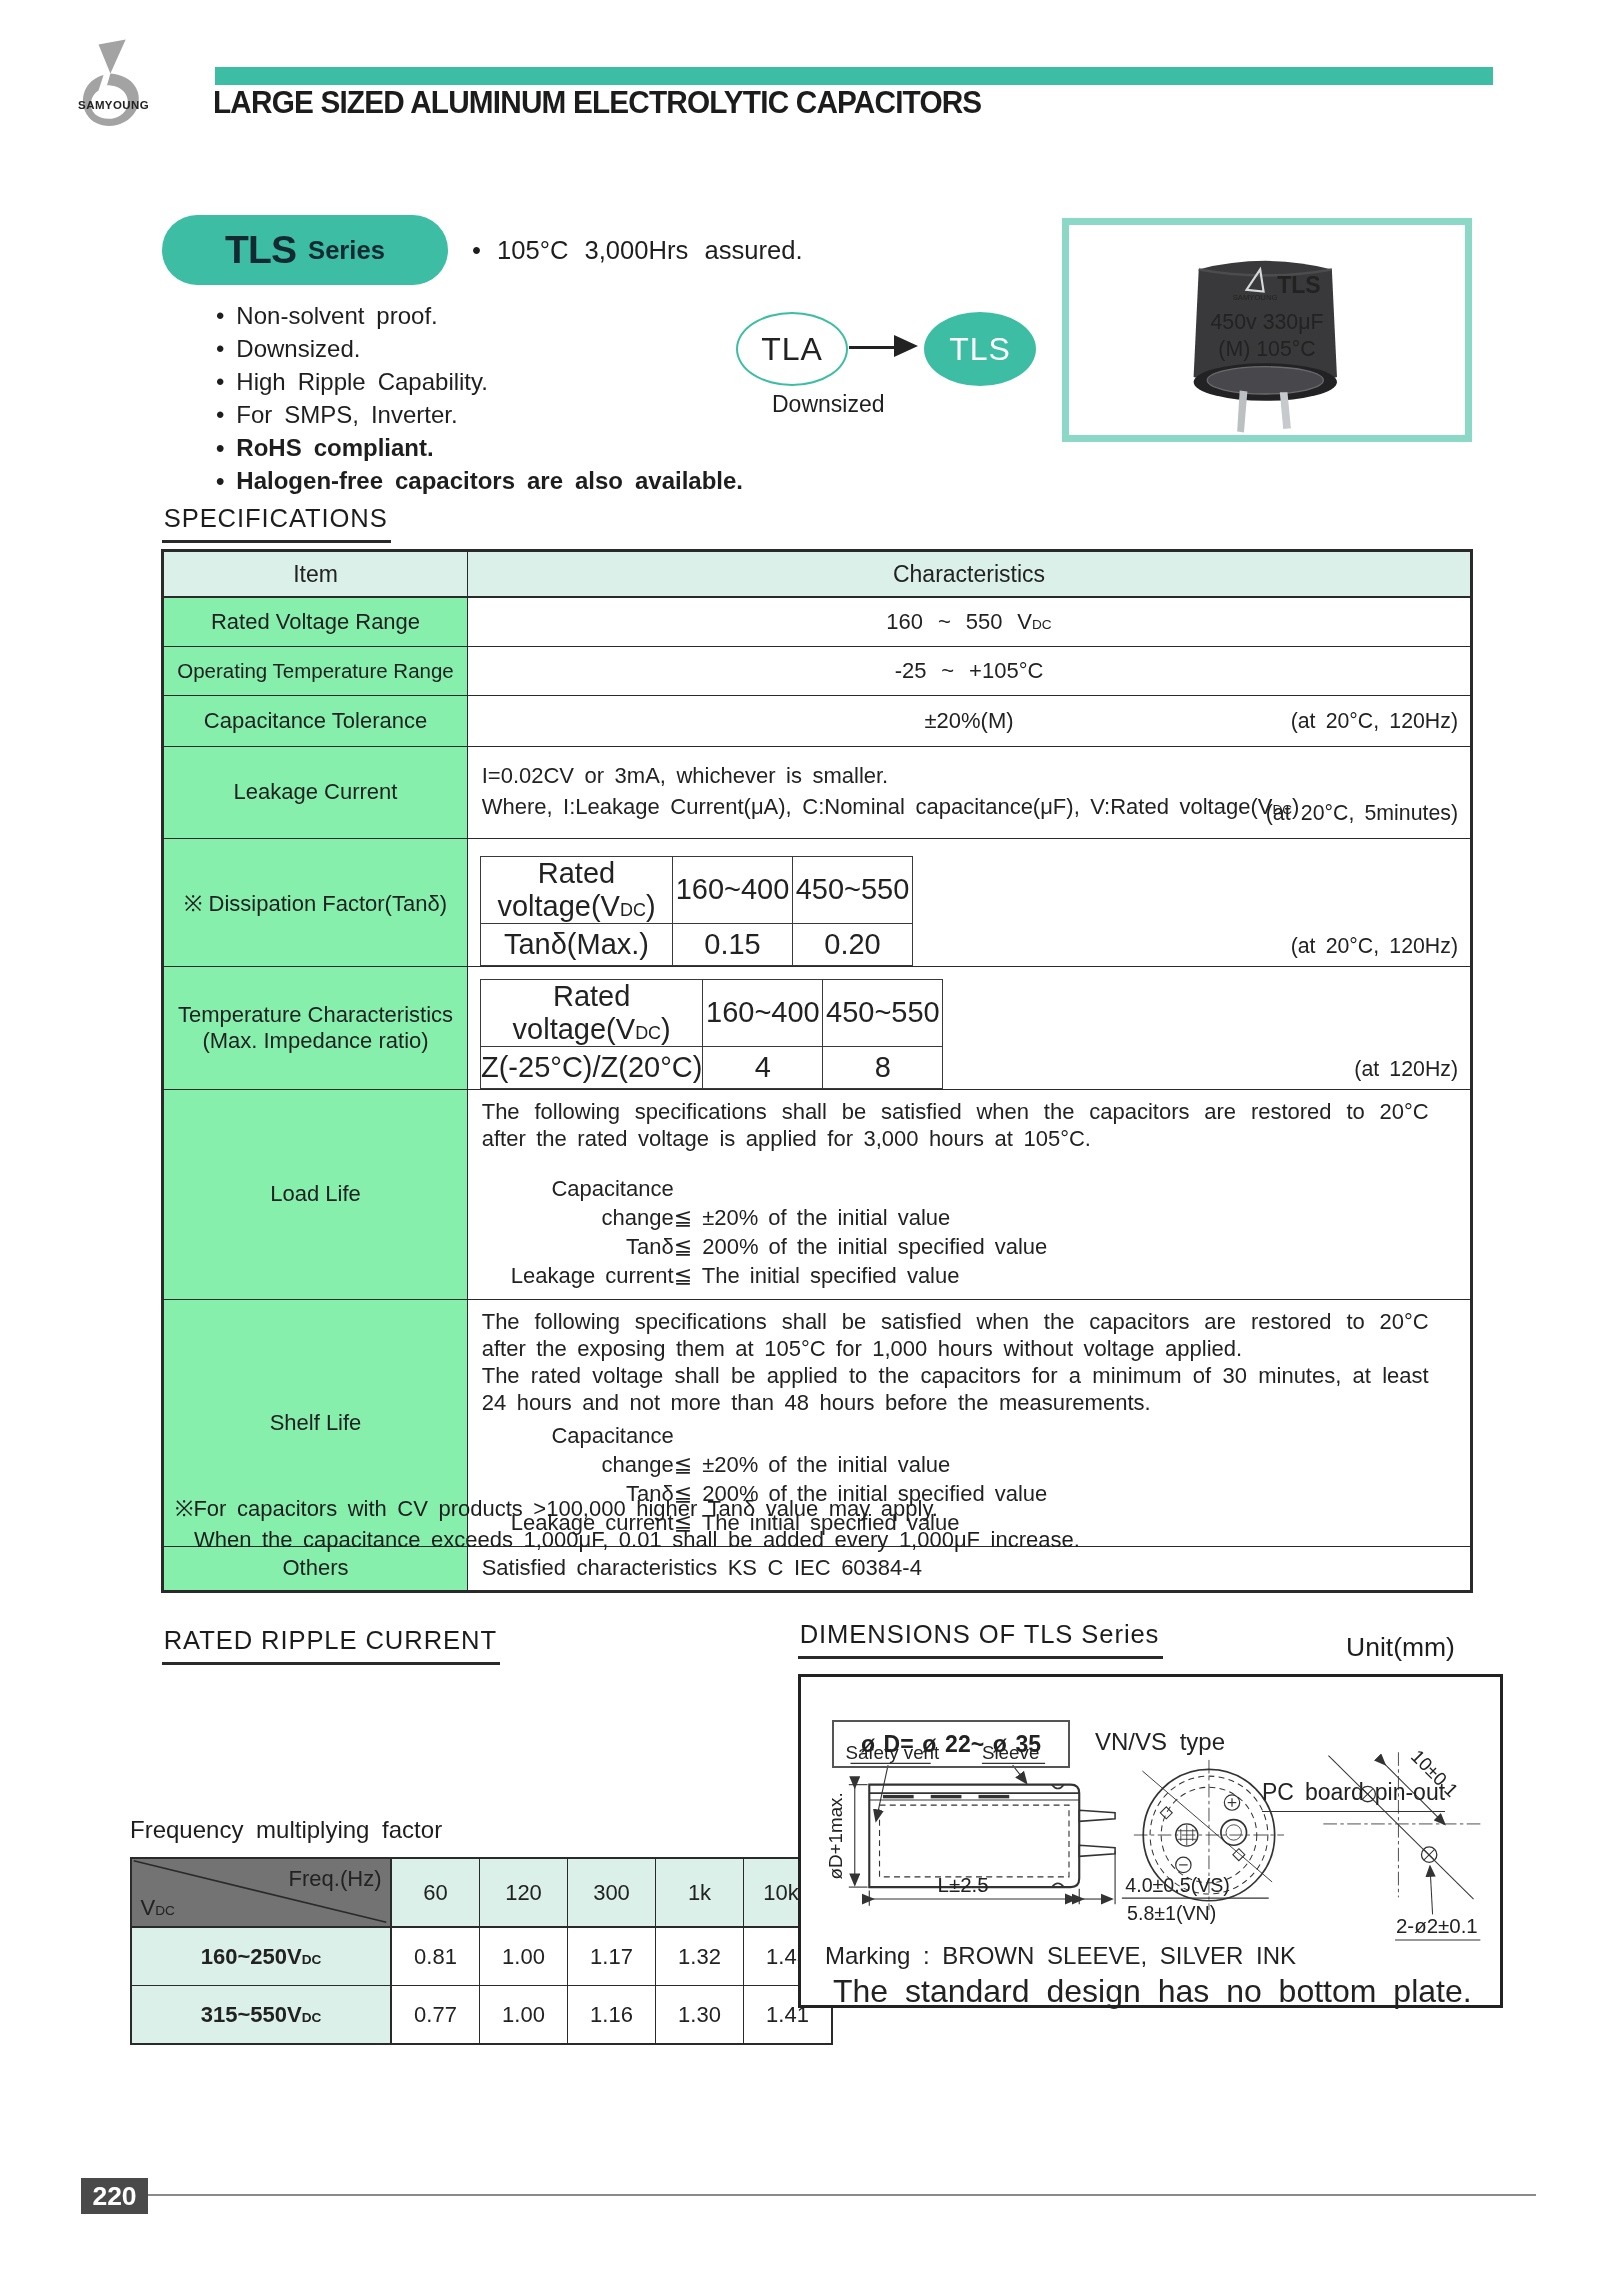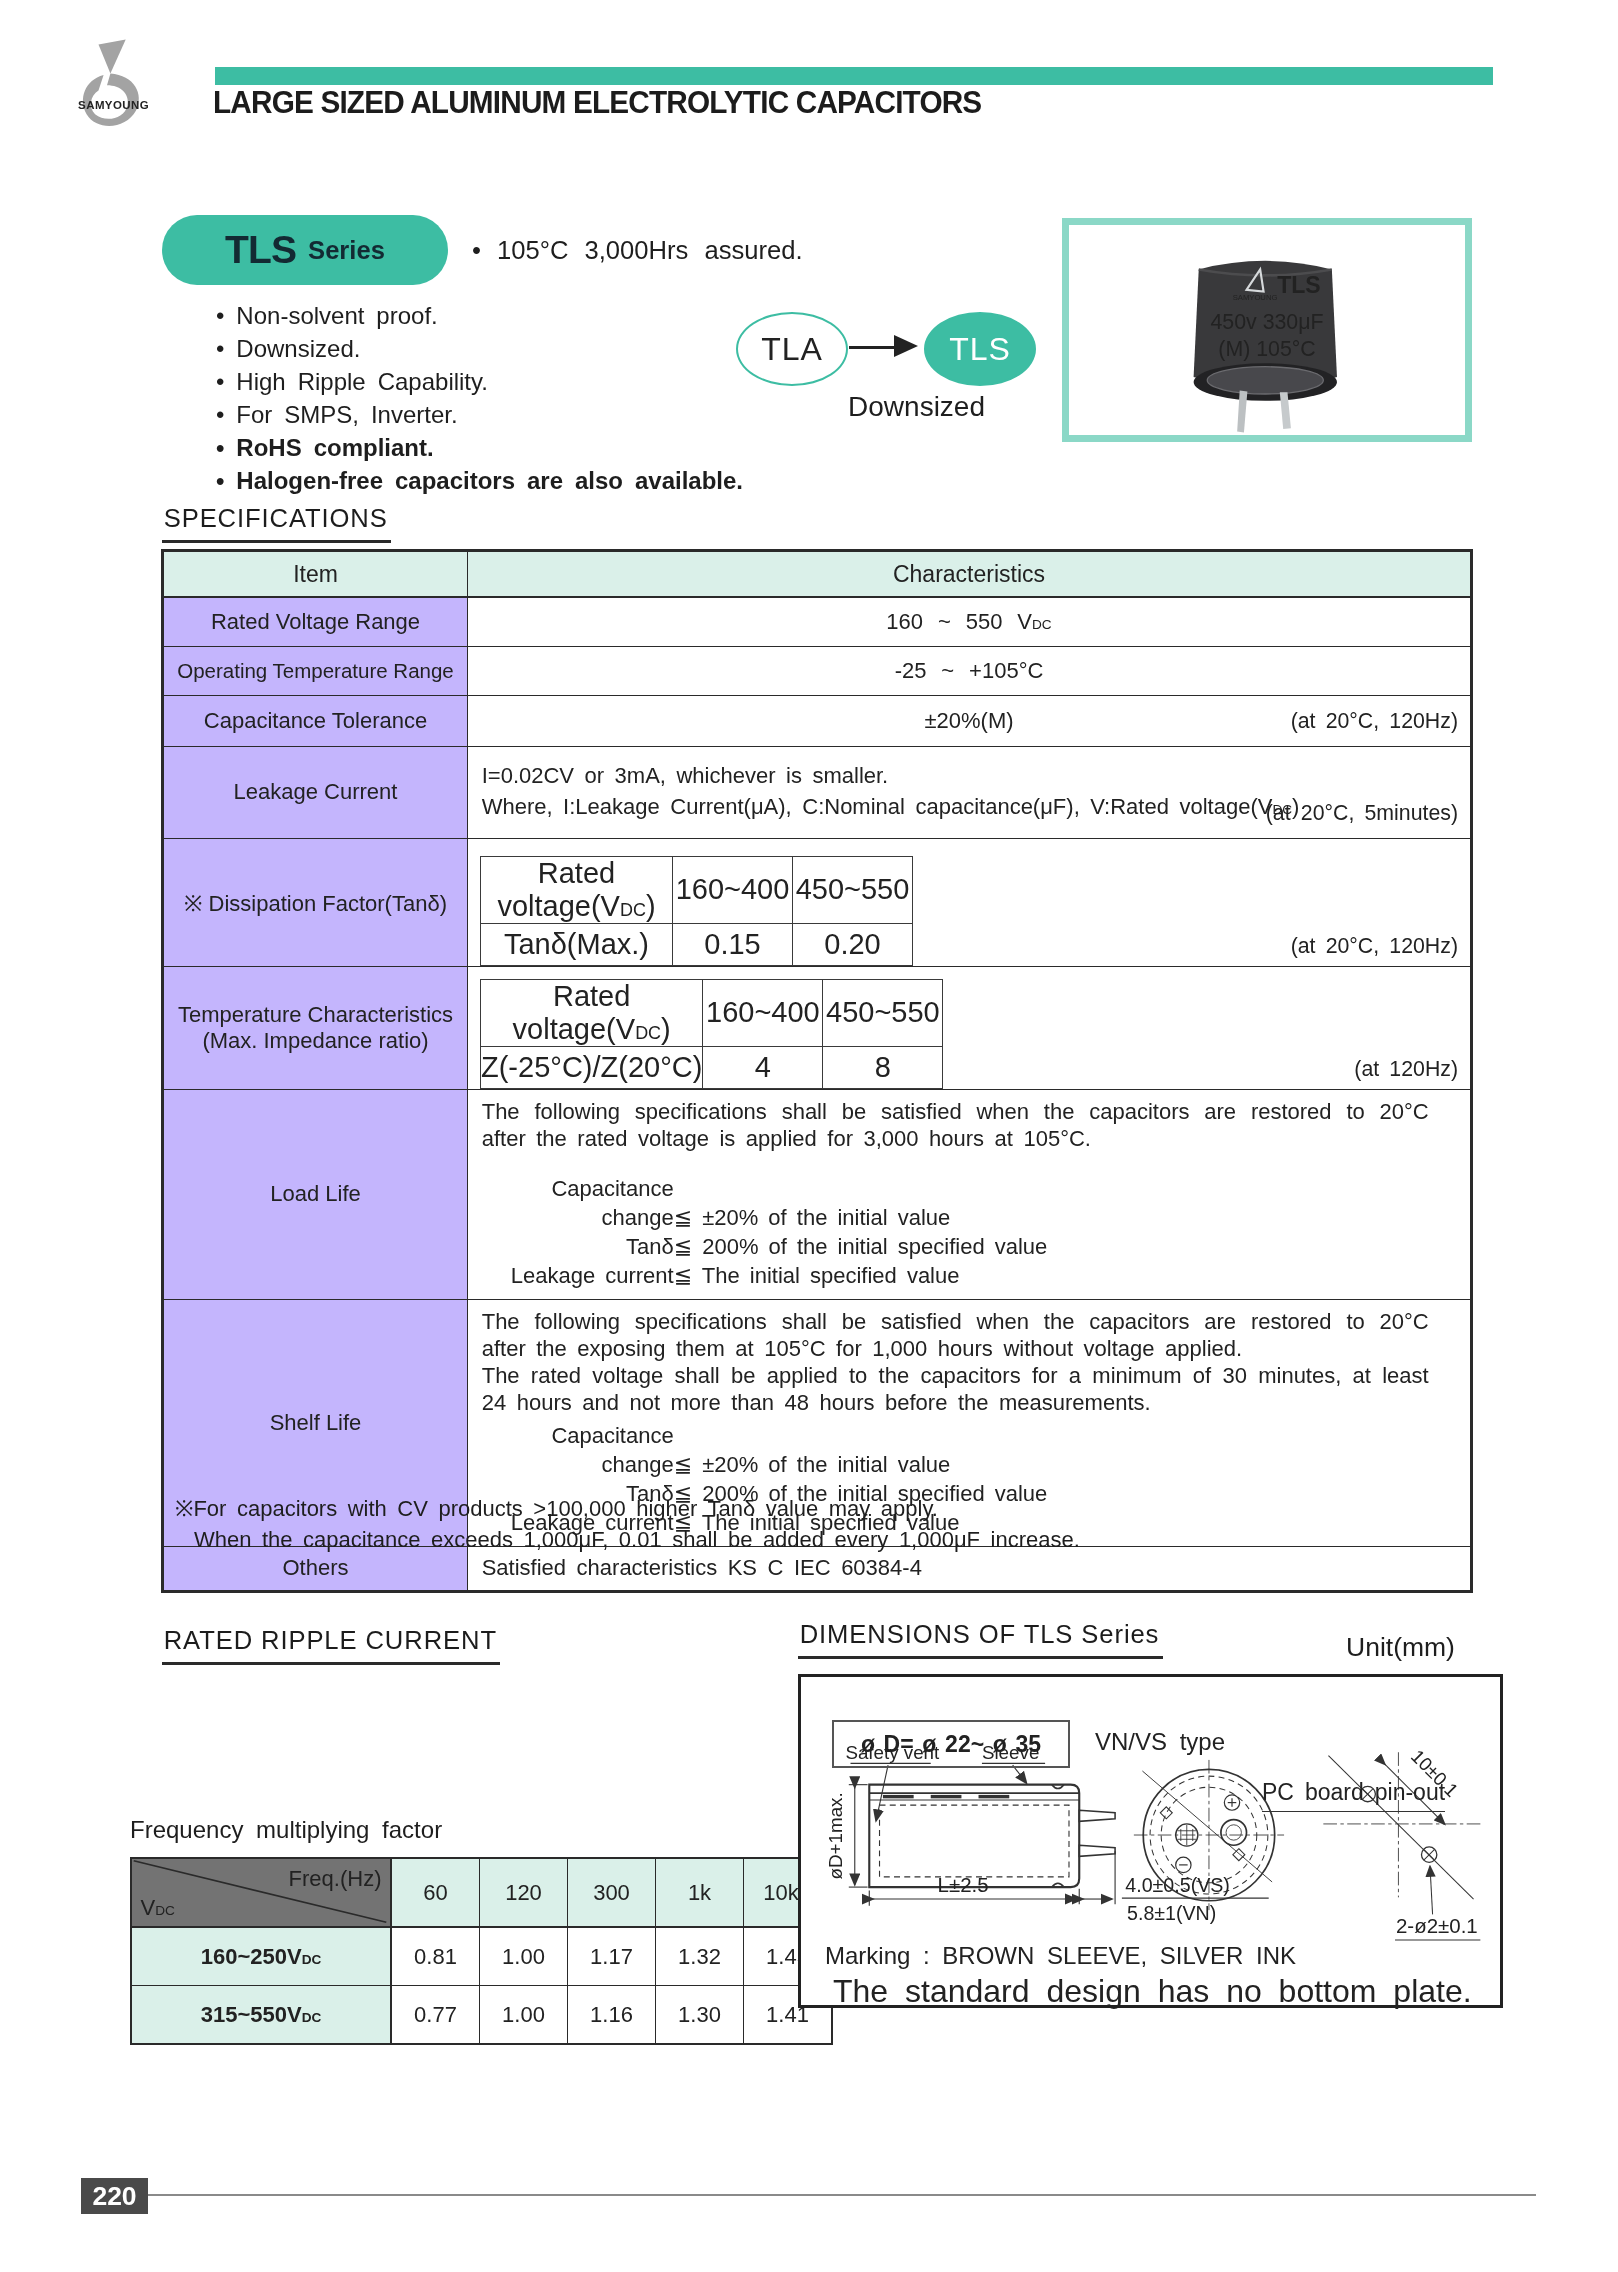--- a/index.html
+++ b/index.html
@@ -25,34 +25,34 @@
   .features li::before{content:"• ";}
   .features li.bold{font-weight:bold;}
 
   .ellipse{width:108px;height:70px;border-radius:50%;display:flex;align-items:center;justify-content:center;
            font-size:32px;letter-spacing:0.9px;}
   .tla{left:736px;top:312px;border:2.6px solid #3dbda3;background:#fff;color:#222;}
   .tls{left:924px;top:312px;background:#3dbda3;color:#fff;border:2.6px solid #3dbda3;}
   .arrow-line{left:849px;top:346px;width:49px;height:2.6px;background:#222;}
   .arrow-head{left:894px;top:335px;width:0;height:0;border-top:11px solid transparent;
               border-bottom:11px solid transparent;border-left:24px solid #222;}
-  .compare-caption{left:772px;top:391px;width:213px;text-align:right;font-size:28px;color:#1e1e1e;}
+  .compare-caption{left:772px;top:391px;width:213px;text-align:left;font-size:23px;color:#1e1e1e;}
 
   .photo-frame{left:1062px;top:218px;width:396px;height:210px;border:7.7px solid #8bd8c7;background:#fff;}
 
   
   .sec-head{font-size:25.6px;letter-spacing:0.9px;color:#1c1c1c;border-bottom:3.4px solid #2a2a2a;
             padding:0 3.4px 6.8px 1.7px;white-space:nowrap;}
 
   
   .spec-table{left:162px;top:550px;border-collapse:collapse;table-layout:fixed;width:1310px;
               font-size:22px;color:#222;}
   .spec-table td,.spec-table th{border:1.7px solid #2a2a2a;padding:0;vertical-align:middle;}
   .spec-table{border:2.6px solid #2a2a2a;outline:0.9px solid #2a2a2a;}
-  .spec-table .item-col{width:303px;background:#c4b5fd;text-align:center;}
+  .spec-table .item-col{width:303px;background:#86efac;text-align:center;}
   .spec-table .hdr{height:44px;background:#daf0e9;font-weight:normal;font-size:23px;text-align:center;border-bottom:2.6px solid #2a2a2a;}
   .cell{position:relative;height:100%;}
   .val-center{text-align:center;word-spacing:.4em;}
   .note{position:absolute;right:12px;bottom:6.8px;font-size:21.3px;word-spacing:.2em;white-space:nowrap;}
   .note.mid{bottom:auto;top:50%;transform:translateY(-50%);}
   .pad{padding:8.5px 13.7px;}
   .sub{font-size:.62em;}
   .r-rated{height:49px;} .r-optemp{height:49px;} .r-captol{height:51px;} .r-leak{height:92px;}
   .r-diss{height:128px;} .r-temp{height:113px;} .r-load{height:164px;} .r-shelf{height:198px;} .r-others{height:44px;}
   .leak-line{line-height:31px;word-spacing:.2em;}

